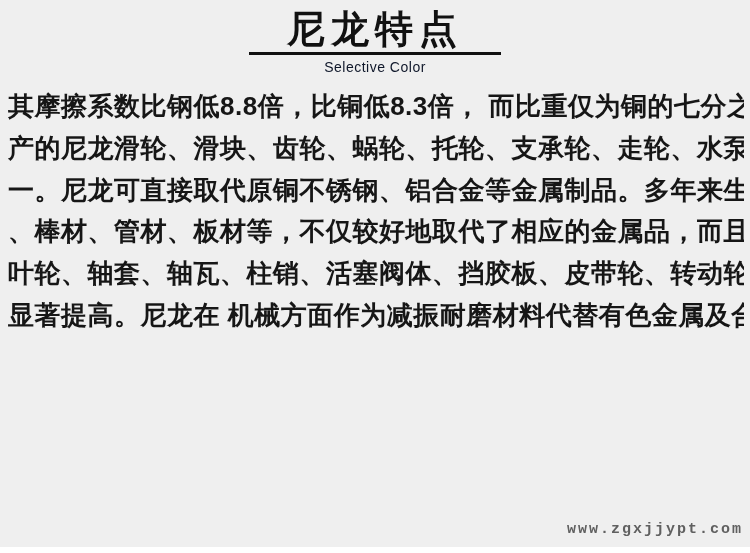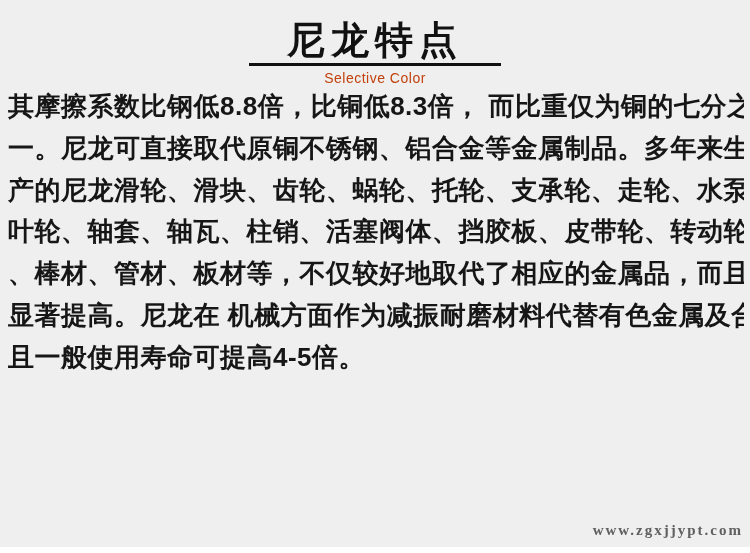--- a/index.html
+++ b/index.html
@@ -19,37 +19,37 @@
   }
   .header {
     position: absolute;
     top: 0;
     left: 0;
     width: 750px;
     text-align: center;
   }
   .page-title {
     margin: 0;
-    padding-top: 18px;
+    padding-top: 7px;
     font-size: 38px;
     line-height: 44px;
     font-weight: bold;
     letter-spacing: 6px;
     color: #111111;
   }
   .title-underline {
     width: 252px;
     height: 3px;
     background: #111111;
     margin: 1px auto 4px auto;
   }
   .subtitle {
     font-size: 14px;
     line-height: 16px;
-    color: #c2410c;
+    color: #0f172a;
     letter-spacing: 0.5px;
   }
   .body-text {
     position: absolute;
     top: 86px;
     left: 8px;
     right: 6px;
     overflow: hidden;
   }
   .text-line {
@@ -57,21 +57,21 @@
     line-height: 41.8px;
     font-weight: bold;
     color: #161616;
     white-space: nowrap;
     letter-spacing: 0.5px;
   }
   .watermark {
     position: absolute;
     top: 521px;
     right: 7px;
-    font-family: Liberation Serif, serif;
+    font-family: Liberation Mono, monospace;
     font-weight: bold;
     font-size: 15px;
     line-height: 18px;
     letter-spacing: 2px;
     color: #606060;
   }
   .bottom-strip {
     position: absolute;
     top: 547px;
     left: 0;
@@ -86,25 +86,24 @@
 <div class="page">
 
   <div class="header">
     <h1 class="page-title">尼龙特点</h1>
     <div class="title-underline"></div>
     <div class="subtitle">Selective Color</div>
   </div>
 
   <div class="body-text">
     <div class="text-line">其摩擦系数比钢低8.8倍，比铜低8.3倍， 而比重仅为铜的七分之</div>
+    <div class="text-line">产的尼龙滑轮、滑块、齿轮、蜗轮、托轮、支承轮、走轮、水泵</div>
     <div class="text-line">一。尼龙可直接取代原铜不锈钢、铝合金等金属制品。多年来生</div>
-    <div class="text-line">产的尼龙滑轮、滑块、齿轮、蜗轮、托轮、支承轮、走轮、水泵</div>
+    <div class="text-line">、棒材、管材、板材等，不仅较好地取代了相应的金属品，而且</div>
     <div class="text-line">叶轮、轴套、轴瓦、柱销、活塞阀体、挡胶板、皮带轮、转动轮</div>
-    <div class="text-line">、棒材、管材、板材等，不仅较好地取代了相应的金属品，而且</div>
     <div class="text-line">显著提高。尼龙在 机械方面作为减振耐磨材料代替有色金属及合</div>
-    <div class="text-line">且一般使用寿命可提高4-5倍。</div>
   </div>
 
   <div class="watermark">www.zgxjjypt.com</div>
 
 </div>
 
 <div class="bottom-strip"></div>
 
 </body></html>

